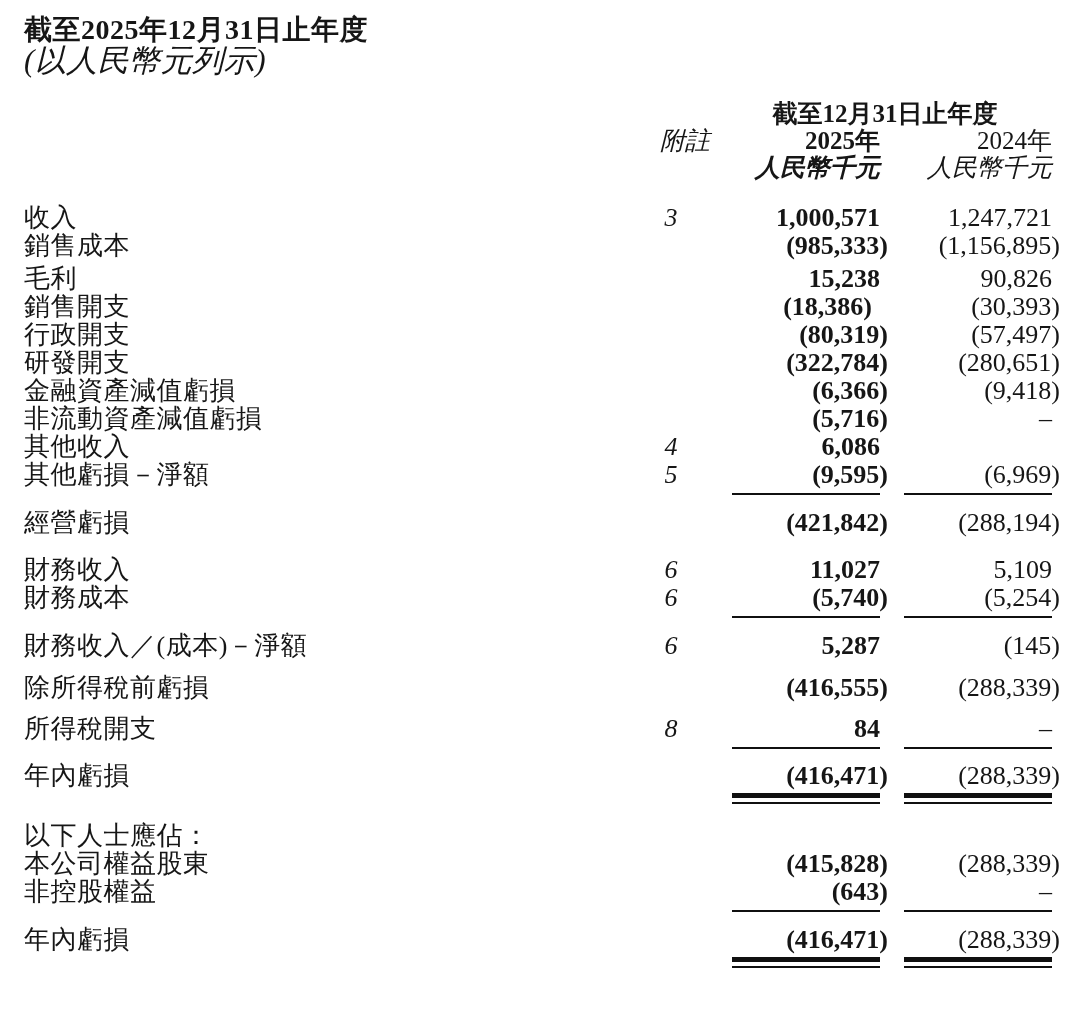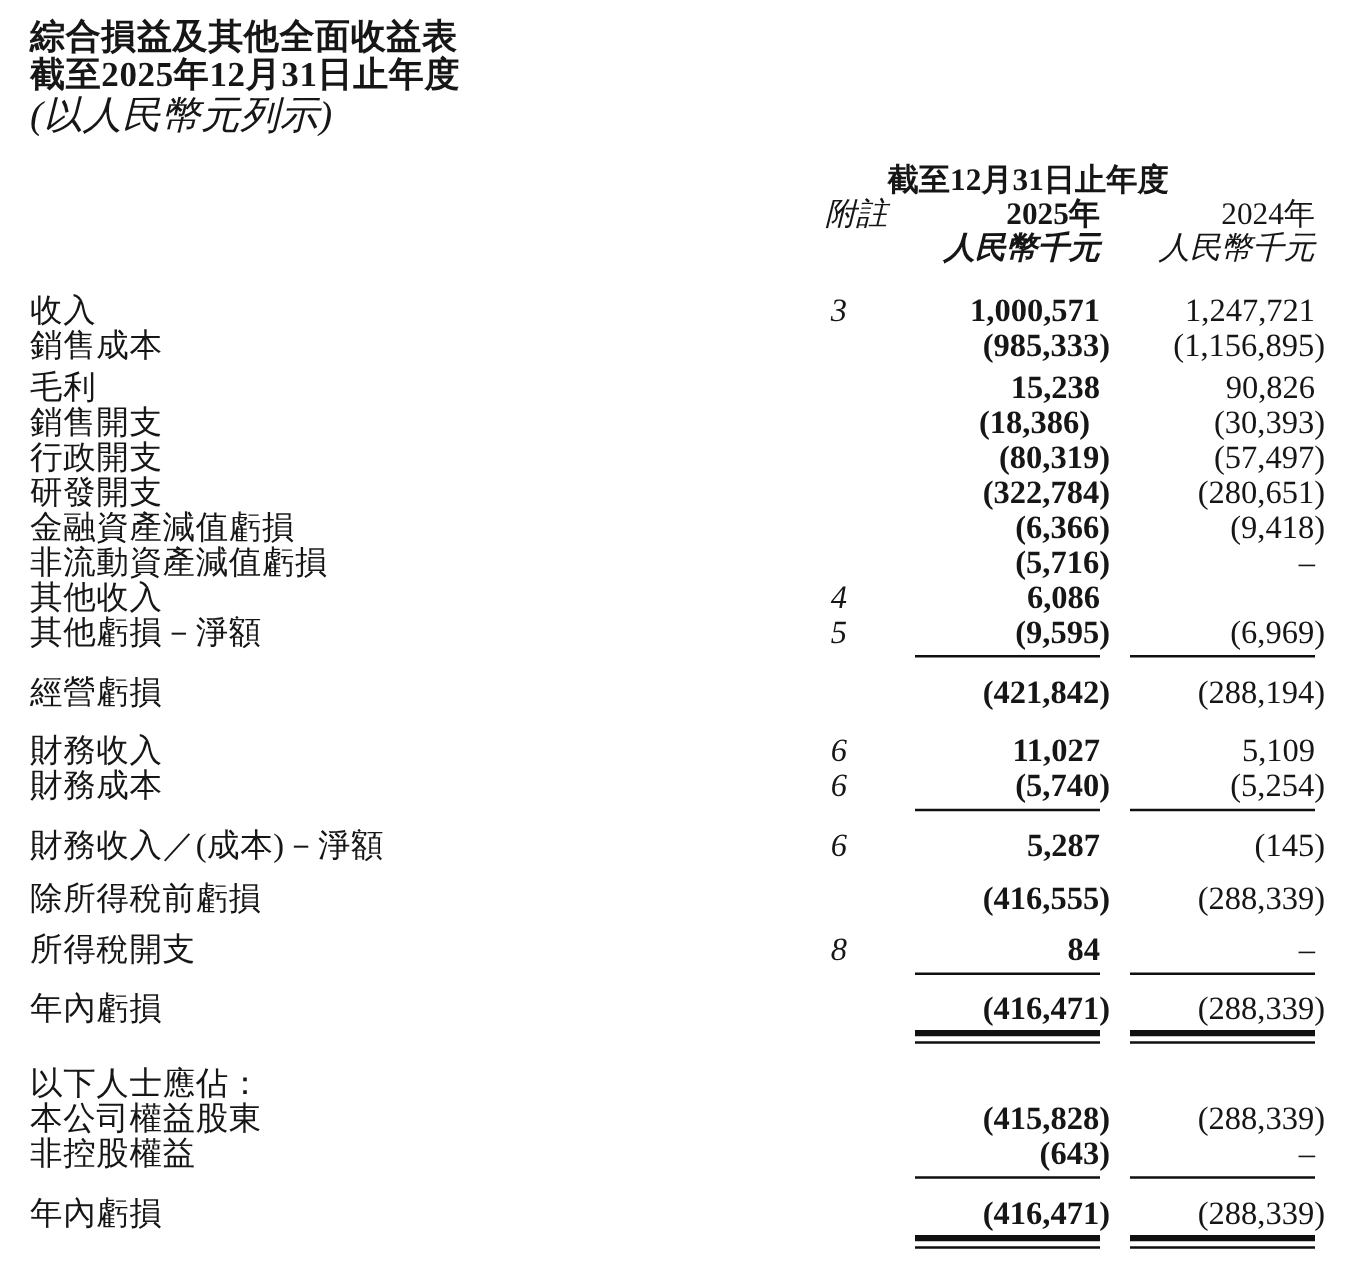--- a/index.html
+++ b/index.html
@@ -16,21 +16,21 @@
 
   
   .grid-row {
     display:grid;
     grid-template-columns:1fr 92px 178px 172px;
     align-items:end;
   }
 
   
   .thead { margin-top:24px; font-size:25px; line-height:27px; }
-  .thead .period { grid-column:3/5; text-align:left; font-weight:700; }
+  .thead .period { grid-column:3/5; text-align:center; font-weight:700; }
   .thead .note-h { text-align:right; padding-left:14px; font-style:italic; }
   .thead .year-2025 { font-weight:700; }
   .thead .unit { font-style:italic; }
   .thead .unit.b { font-weight:700; }
 
   
   .rows { margin-top:23px; }
   .trow { font-size:26px; line-height:28px; }
   .cell.label { text-align:left; letter-spacing:0.5px; }
   .cell.note { text-align:center; padding-left:14px; font-style:italic; }
@@ -51,21 +51,20 @@
     border-top:5px solid #101010; border-bottom:2px solid #101010;
     box-sizing:border-box;
   }
 </style>
 </head>
 <body>
 
 <div class="page">
 
   <header>
-    <div class="title-line">綜合損益及其他全面收益表</div>
     <div class="title-line">截至2025年12月31日止年度</div>
     <div class="title-note">(以人民幣元列示)</div>
   </header>
 
   <div class="thead">
     <div class="grid-row">
       <div></div>
         <div></div>
       <div class="period">截至12月31日止年度</div>
     </div>

